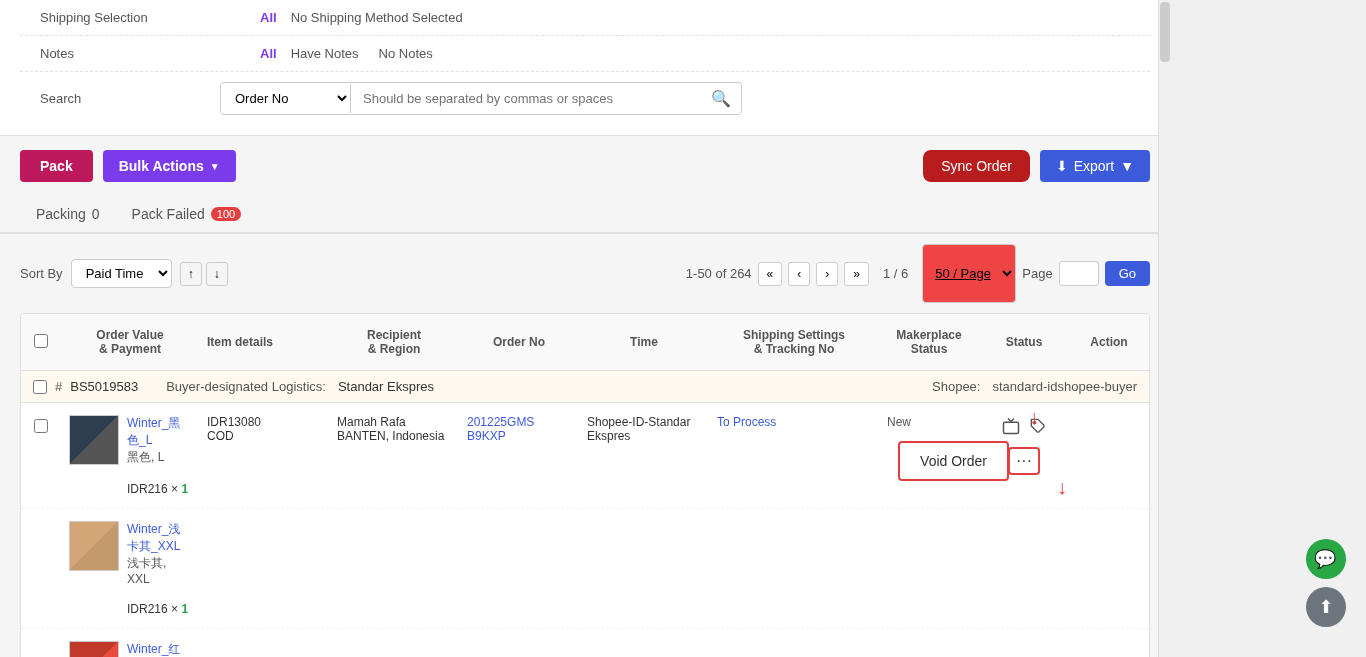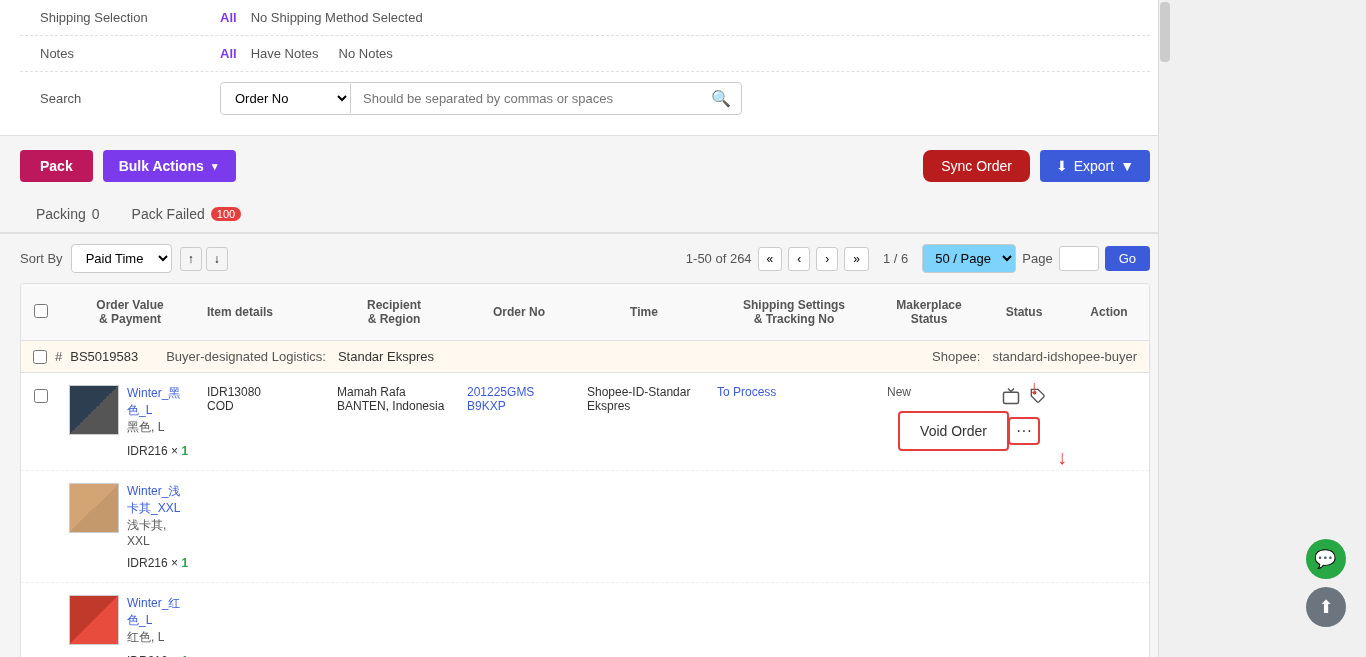--- a/index.html
+++ b/index.html
@@ -9,21 +9,21 @@
     
     .filter-section { background: #fff; padding: 0 20px 10px 20px; border-bottom: 1px solid #e0e0e0; }
     
     .filter-row { display: flex; align-items: center; padding: 8px 0; border-bottom: 1px dashed #e0e0e0; }
     .filter-row:last-child { border-bottom: none; }
     
     .filter-label { width: 200px; color: #555; font-size: 13px; padding-left: 20px; }
     
     .filter-options { display: flex; align-items: center; gap: 8px; }
     
-    .filter-tag { color: #7c3aed; font-weight: 600; font-size: 13px; cursor: pointer; }
+    .filter-tag { color: #7c3aed; font-weight: 600; font-size: 13px; cursor: pointer; margin-left: 40px; }
     
     .filter-option { color: #555; font-size: 13px; cursor: pointer; padding: 2px 6px; }
     
     .search-row { display: flex; align-items: center; padding: 10px 0; }
     .search-label { width: 200px; color: #555; font-size: 13px; padding-left: 20px; }
     
     .search-input-group { display: flex; align-items: center; border: 1px solid #ccc; border-radius: 4px; overflow: hidden; background: #fff; }
     
     .search-select { border: none; border-right: 1px solid #ccc; padding: 6px 10px; font-size: 13px; background: #fff; cursor: pointer; outline: none; width: 130px; }
     
@@ -66,21 +66,21 @@
     .sort-icons { display: flex; gap: 4px; }
     
     .sort-icon-btn { background: none; border: 1px solid #ccc; padding: 4px 7px; cursor: pointer; border-radius: 3px; font-size: 12px; }
     
     .pagination-info { font-size: 13px; color: #555; display: flex; align-items: center; gap: 6px; }
     
     .page-nav-btn { background: none; border: 1px solid #ccc; padding: 4px 8px; cursor: pointer; border-radius: 3px; font-size: 12px; background: #fff; }
     
     .page-current { font-size: 13px; color: #555; padding: 0 8px; }
     
-    .per-page-select { border: 1px solid #ccc; padding: 5px 8px; border-radius: 4px; font-size: 13px; background: #7dd3fc; }
+    .per-page-select { border: 1px solid #ccc; padding: 20px 8px; border-radius: 4px; font-size: 13px; background: #ef4444; text-decoration: underline; }
     
     .page-label { font-size: 13px; color: #555; }
     
     .btn-go { background: #3b5bdb; color: #fff; border: none; padding: 5px 14px; border-radius: 4px; font-size: 13px; cursor: pointer; }
     
     .table-container { background: #fff; margin: 0 20px; border: 1px solid #e0e0e0; border-radius: 4px; overflow: hidden; }
     
     .table-header { display: grid; grid-template-columns: 40px 1fr 130px 130px 120px 130px 170px 100px 90px 80px; align-items: center; background: #f9f9f9; border-bottom: 1px solid #e0e0e0; padding: 10px 0; }
     
     .th { font-size: 12px; color: #555; font-weight: 600; padding: 4px 8px; text-align: center; }
@@ -104,21 +104,21 @@
     .product-img-placeholder { width: 50px; height: 50px; background: #ddd; flex-shrink: 0; border: 1px solid #ccc; }
     
     .product-img-red { background: linear-gradient(135deg, #c0392b 50%, #e74c3c 50%); }
     .product-img-black { background: linear-gradient(135deg, #2c3e50 50%, #555 50%); }
     .product-img-beige { background: linear-gradient(135deg, #d4a574 50%, #c49a6c 50%); }
     
     .product-name { color: #3b5bdb; font-size: 12px; cursor: pointer; }
     
     .product-variant { color: #555; font-size: 12px; }
     
-    .product-price { color: #333; font-size: 12px; margin-top: 8px; }
+    .product-price { color: #333; font-size: 12px; margin-top: 16px; }
     
     .qty-badge { color: #28a745; font-weight: 600; }
     
     .order-no-link { color: #3b5bdb; font-size: 12px; cursor: pointer; }
     
     .time-ordered { color: #555; font-size: 12px; }
     .time-expire { color: #555; font-size: 11px; }
     
     .shipping-text { font-size: 12px; color: #333; }
     

